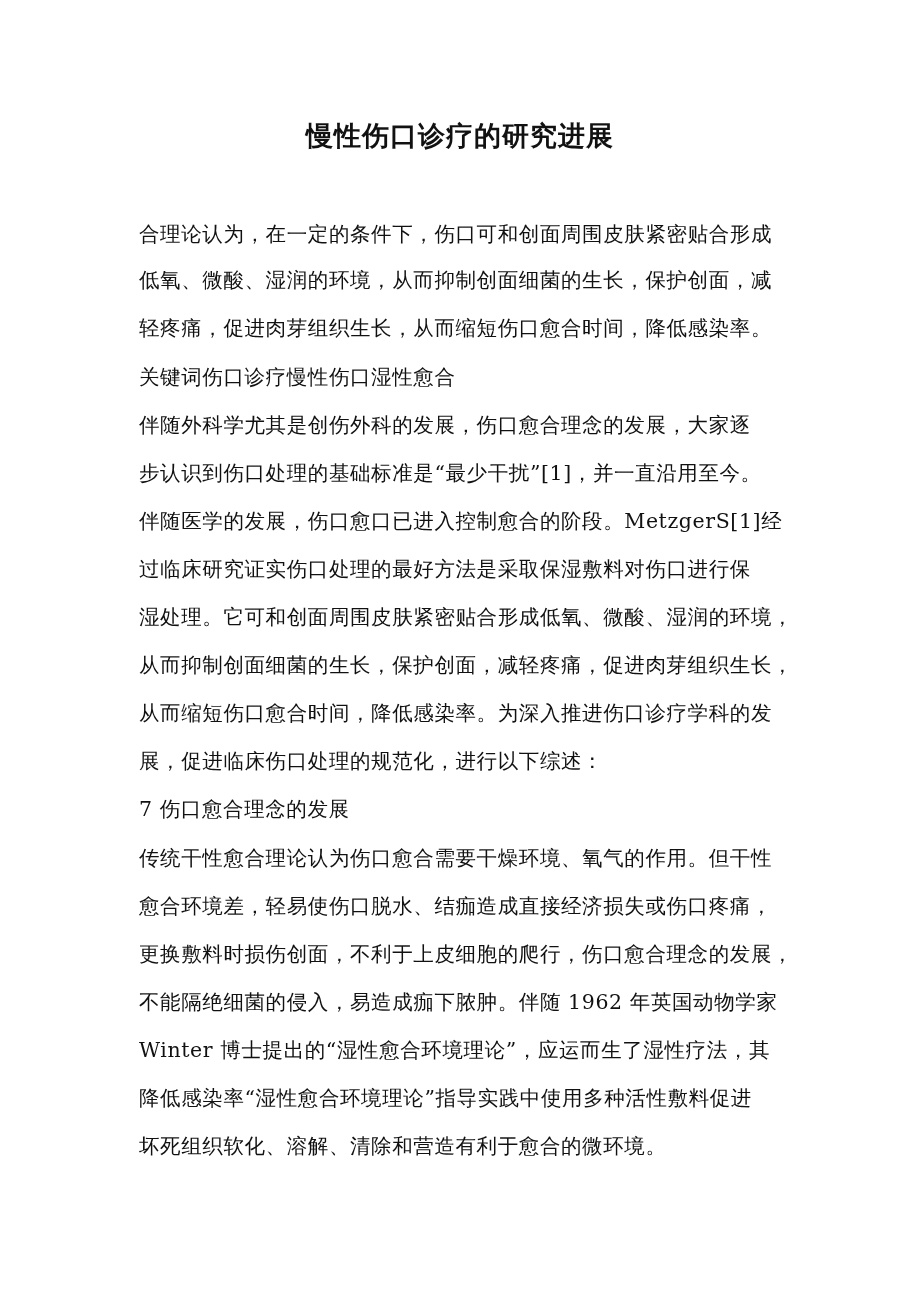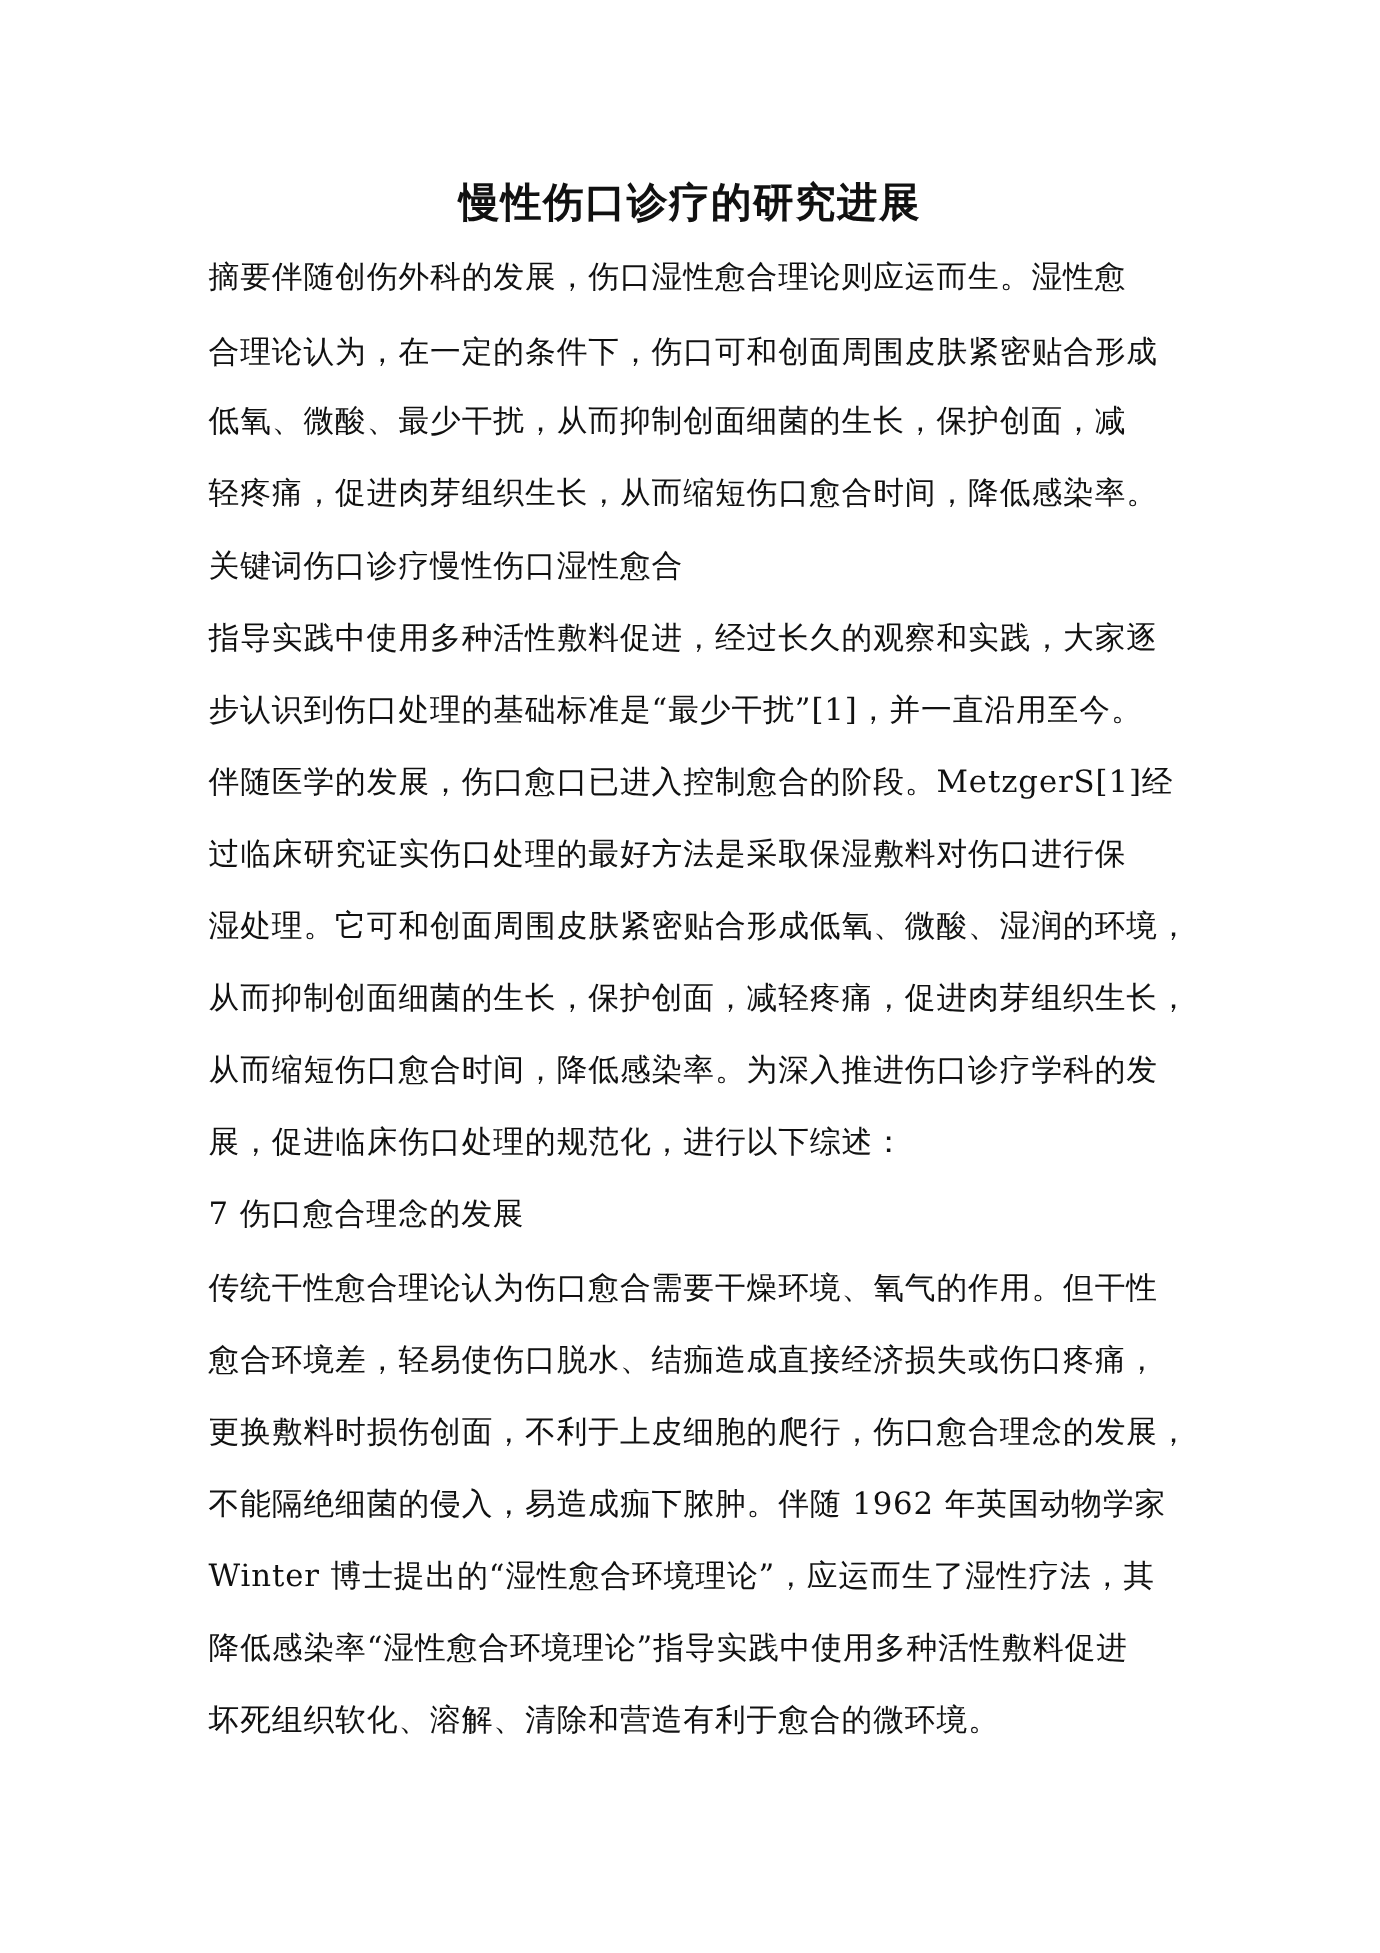--- a/index.html
+++ b/index.html
@@ -10,26 +10,25 @@
              font-size: 27px; font-weight: bold; letter-spacing: 1px; line-height: 40px; }
     .line { position: absolute; left: 139px; width: 660px; font-size: 20.5px; line-height: 30px;
             white-space: nowrap; letter-spacing: 0.6px; }
   </style>
 </head>
 <body>
 
 <div class="page">
   <div class="title">慢性伤口诊疗的研究进展</div>
 
-  <div class="line" style="top:169px"> 摘要伴随创伤外科的发展，伤口湿性愈合理论则应运而生。湿性愈</div>
   <div class="line" style="top:219px">合理论认为，在一定的条件下，伤口可和创面周围皮肤紧密贴合形成</div>
-  <div class="line" style="top:265px">低氧、微酸、最少干扰，从而抑制创面细菌的生长，保护创面，减</div>
+  <div class="line" style="top:265px">低氧、微酸、湿润的环境，从而抑制创面细菌的生长，保护创面，减</div>
   <div class="line" style="top:313px">轻疼痛，促进肉芽组织生长，从而缩短伤口愈合时间，降低感染率。</div>
   <div class="line" style="top:362px">关键词伤口诊疗慢性伤口湿性愈合</div>
-  <div class="line" style="top:410px">指导实践中使用多种活性敷料促进，经过长久的观察和实践，大家逐</div>
+  <div class="line" style="top:410px">伴随外科学尤其是创伤外科的发展，伤口愈合理念的发展，大家逐</div>
   <div class="line" style="top:458px">步认识到伤口处理的基础标准是“最少干扰”[1]，并一直沿用至今。</div>
   <div class="line" style="top:506px">伴随医学的发展，伤口愈口已进入控制愈合的阶段。MetzgerS[1]经</div>
   <div class="line" style="top:554px">过临床研究证实伤口处理的最好方法是采取保湿敷料对伤口进行保</div>
   <div class="line" style="top:602px">湿处理。它可和创面周围皮肤紧密贴合形成低氧、微酸、湿润的环境，</div>
   <div class="line" style="top:650px">从而抑制创面细菌的生长，保护创面，减轻疼痛，促进肉芽组织生长，</div>
   <div class="line" style="top:698px">从而缩短伤口愈合时间，降低感染率。为深入推进伤口诊疗学科的发</div>
   <div class="line" style="top:746px">展，促进临床伤口处理的规范化，进行以下综述：</div>
   <div class="line" style="top:794px">7 伤口愈合理念的发展</div>
   <div class="line" style="top:843px">传统干性愈合理论认为伤口愈合需要干燥环境、氧气的作用。但干性</div>
   <div class="line" style="top:891px">愈合环境差，轻易使伤口脱水、结痂造成直接经济损失或伤口疼痛，</div>

